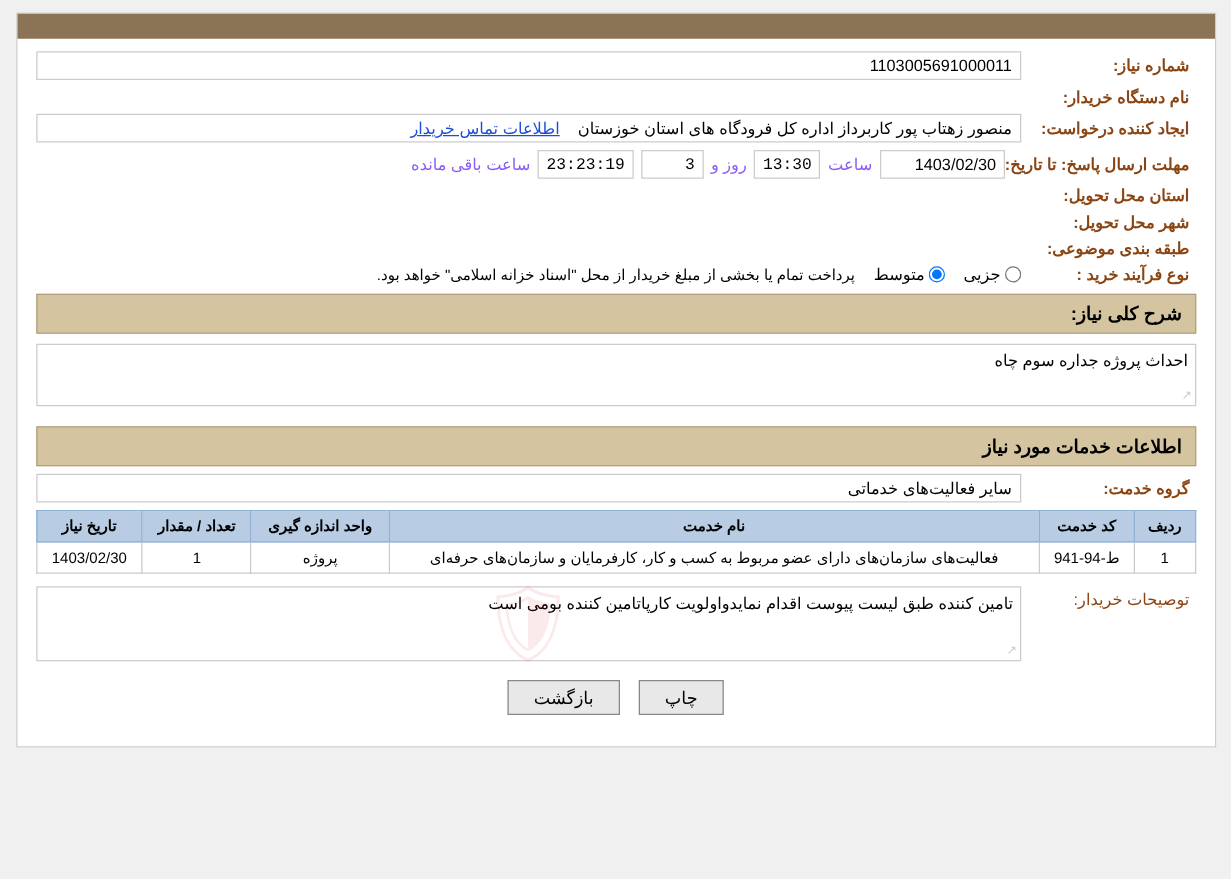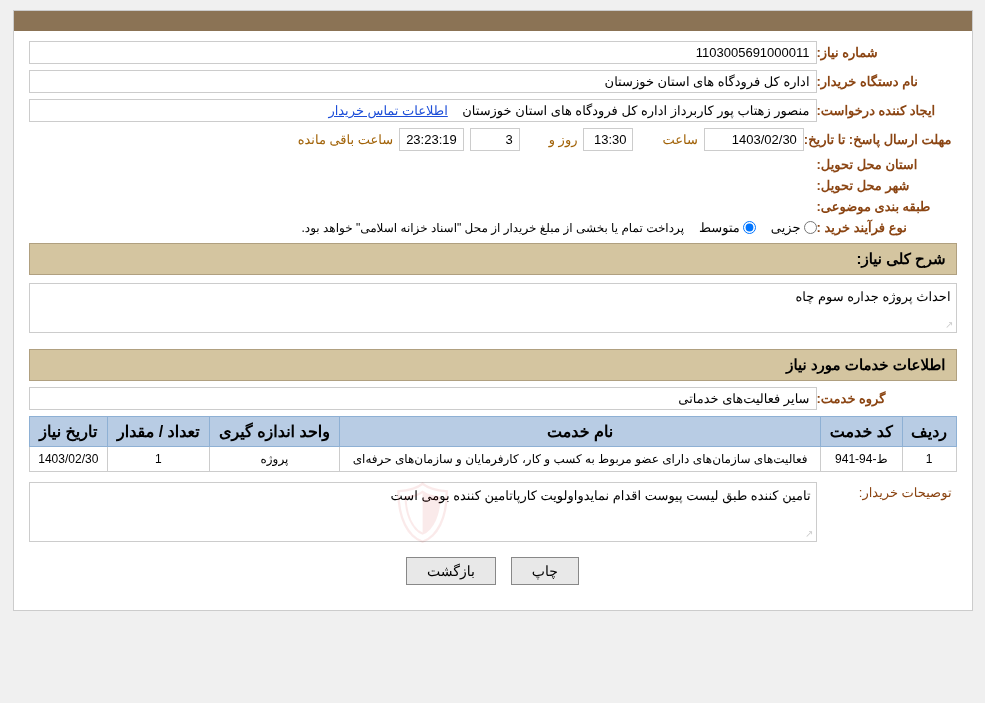--- a/index.html
+++ b/index.html
@@ -30,21 +30,21 @@
     .row {
       display: flex;
       align-items: center;
       margin-bottom: 6px;
       flex-direction: row;
     }
     .label {
       color: #8b4513;
       font-weight: bold;
       min-width: 140px;
-      text-align: left;
+      text-align: right;
       padding-right: 5px;
       white-space: nowrap;
     }
     .value-box {
       border: 1px solid #ccc;
       background: #fff;
       padding: 3px 6px;
       min-height: 22px;
       flex: 1;
     }
@@ -63,20 +63,21 @@
       border: 1px solid #ccc;
       padding: 3px 6px;
       min-width: 100px;
       background: #fff;
     }
     .small-box {
       border: 1px solid #ccc;
       padding: 3px 6px;
       background: #fff;
       min-width: 50px;
+      font-family: Liberation Mono, monospace;
     }
     .section-header {
       background: #d4c5a0;
       padding: 6px 10px;
       font-weight: bold;
       font-size: 15px;
       margin: 8px 0 4px 0;
       border: 1px solid #b0a080;
     }
     .radio-group {
@@ -103,21 +104,21 @@
     .service-table {
       width: 100%;
       border-collapse: collapse;
       margin-top: 6px;
     }
     .service-table th {
       background: #b8cce4;
       border: 1px solid #8eb0d4;
       padding: 5px 8px;
       text-align: center;
-      font-size: 16px;
+      font-size: 12px;
     }
     .service-table td {
       border: 1px solid #ccc;
       padding: 5px 8px;
       text-align: center;
       font-size: 12px;
     }
     .service-table tr:nth-child(even) td {
       background: #f7f7f7;
     }
@@ -146,41 +147,39 @@
       min-width: 140px;
       text-align: right;
       padding-right: 5px;
       padding-top: 3px;
     }
     .watermark-area {
       position: relative;
       flex: 1;
     }
     .inline-label {
-      color: #a16207;
+      color: #8b5cf6;
       white-space: nowrap;
-      margin-left: 23px;
     }
   </style>
 </head>
 <body>
 
 <div class="main-container">
   <div class="header-bar"></div>
 
   <div class="content">
 
     <div class="row">
       <span class="label">شماره نیاز:</span>
       <span class="value-box">1103005691000011</span>
     </div>
 
     <div class="row">
       <span class="label">نام دستگاه خریدار:</span>
-      <span class="value-box">اداره کل فرودگاه های استان خوزستان</span>
     </div>
 
     <div class="row">
       <span class="label">ایجاد کننده درخواست:</span>
       <span class="value-box">
         <span>منصور زهتاب پور کاربرداز اداره کل فرودگاه های استان خوزستان</span>
         &nbsp;&nbsp;
         <span class="blue-link">اطلاعات تماس خریدار</span>
       </span>
     </div>

